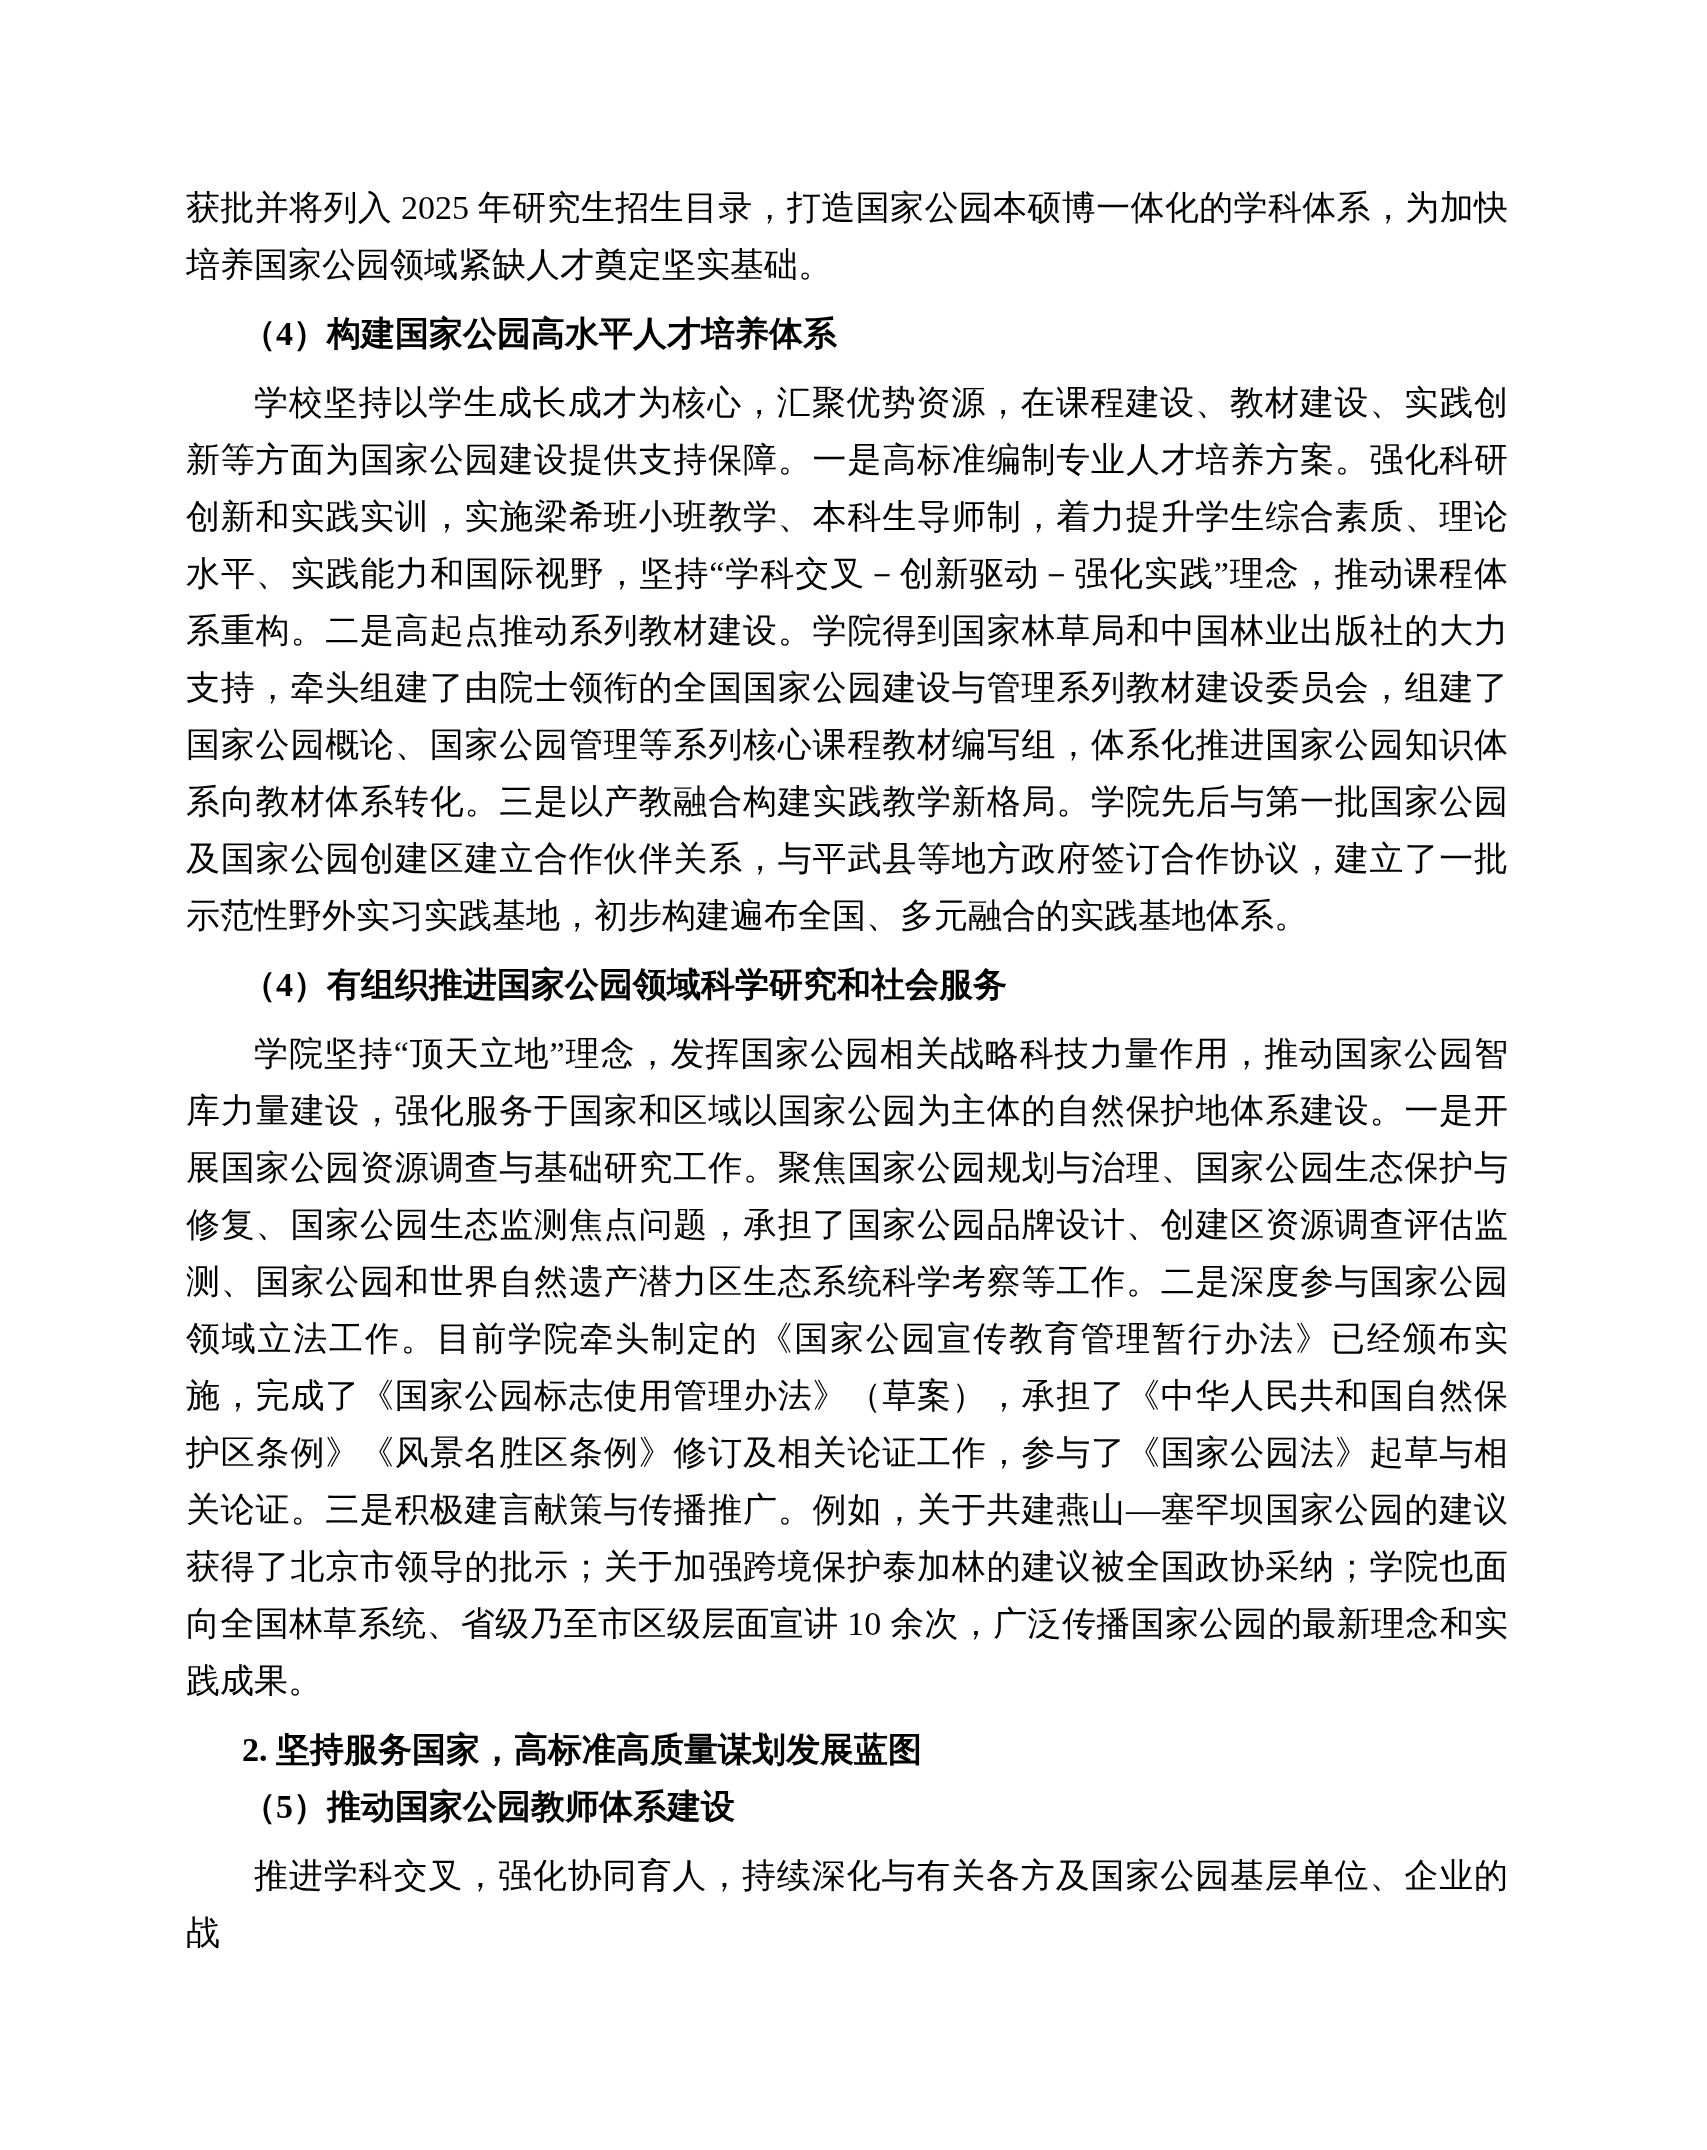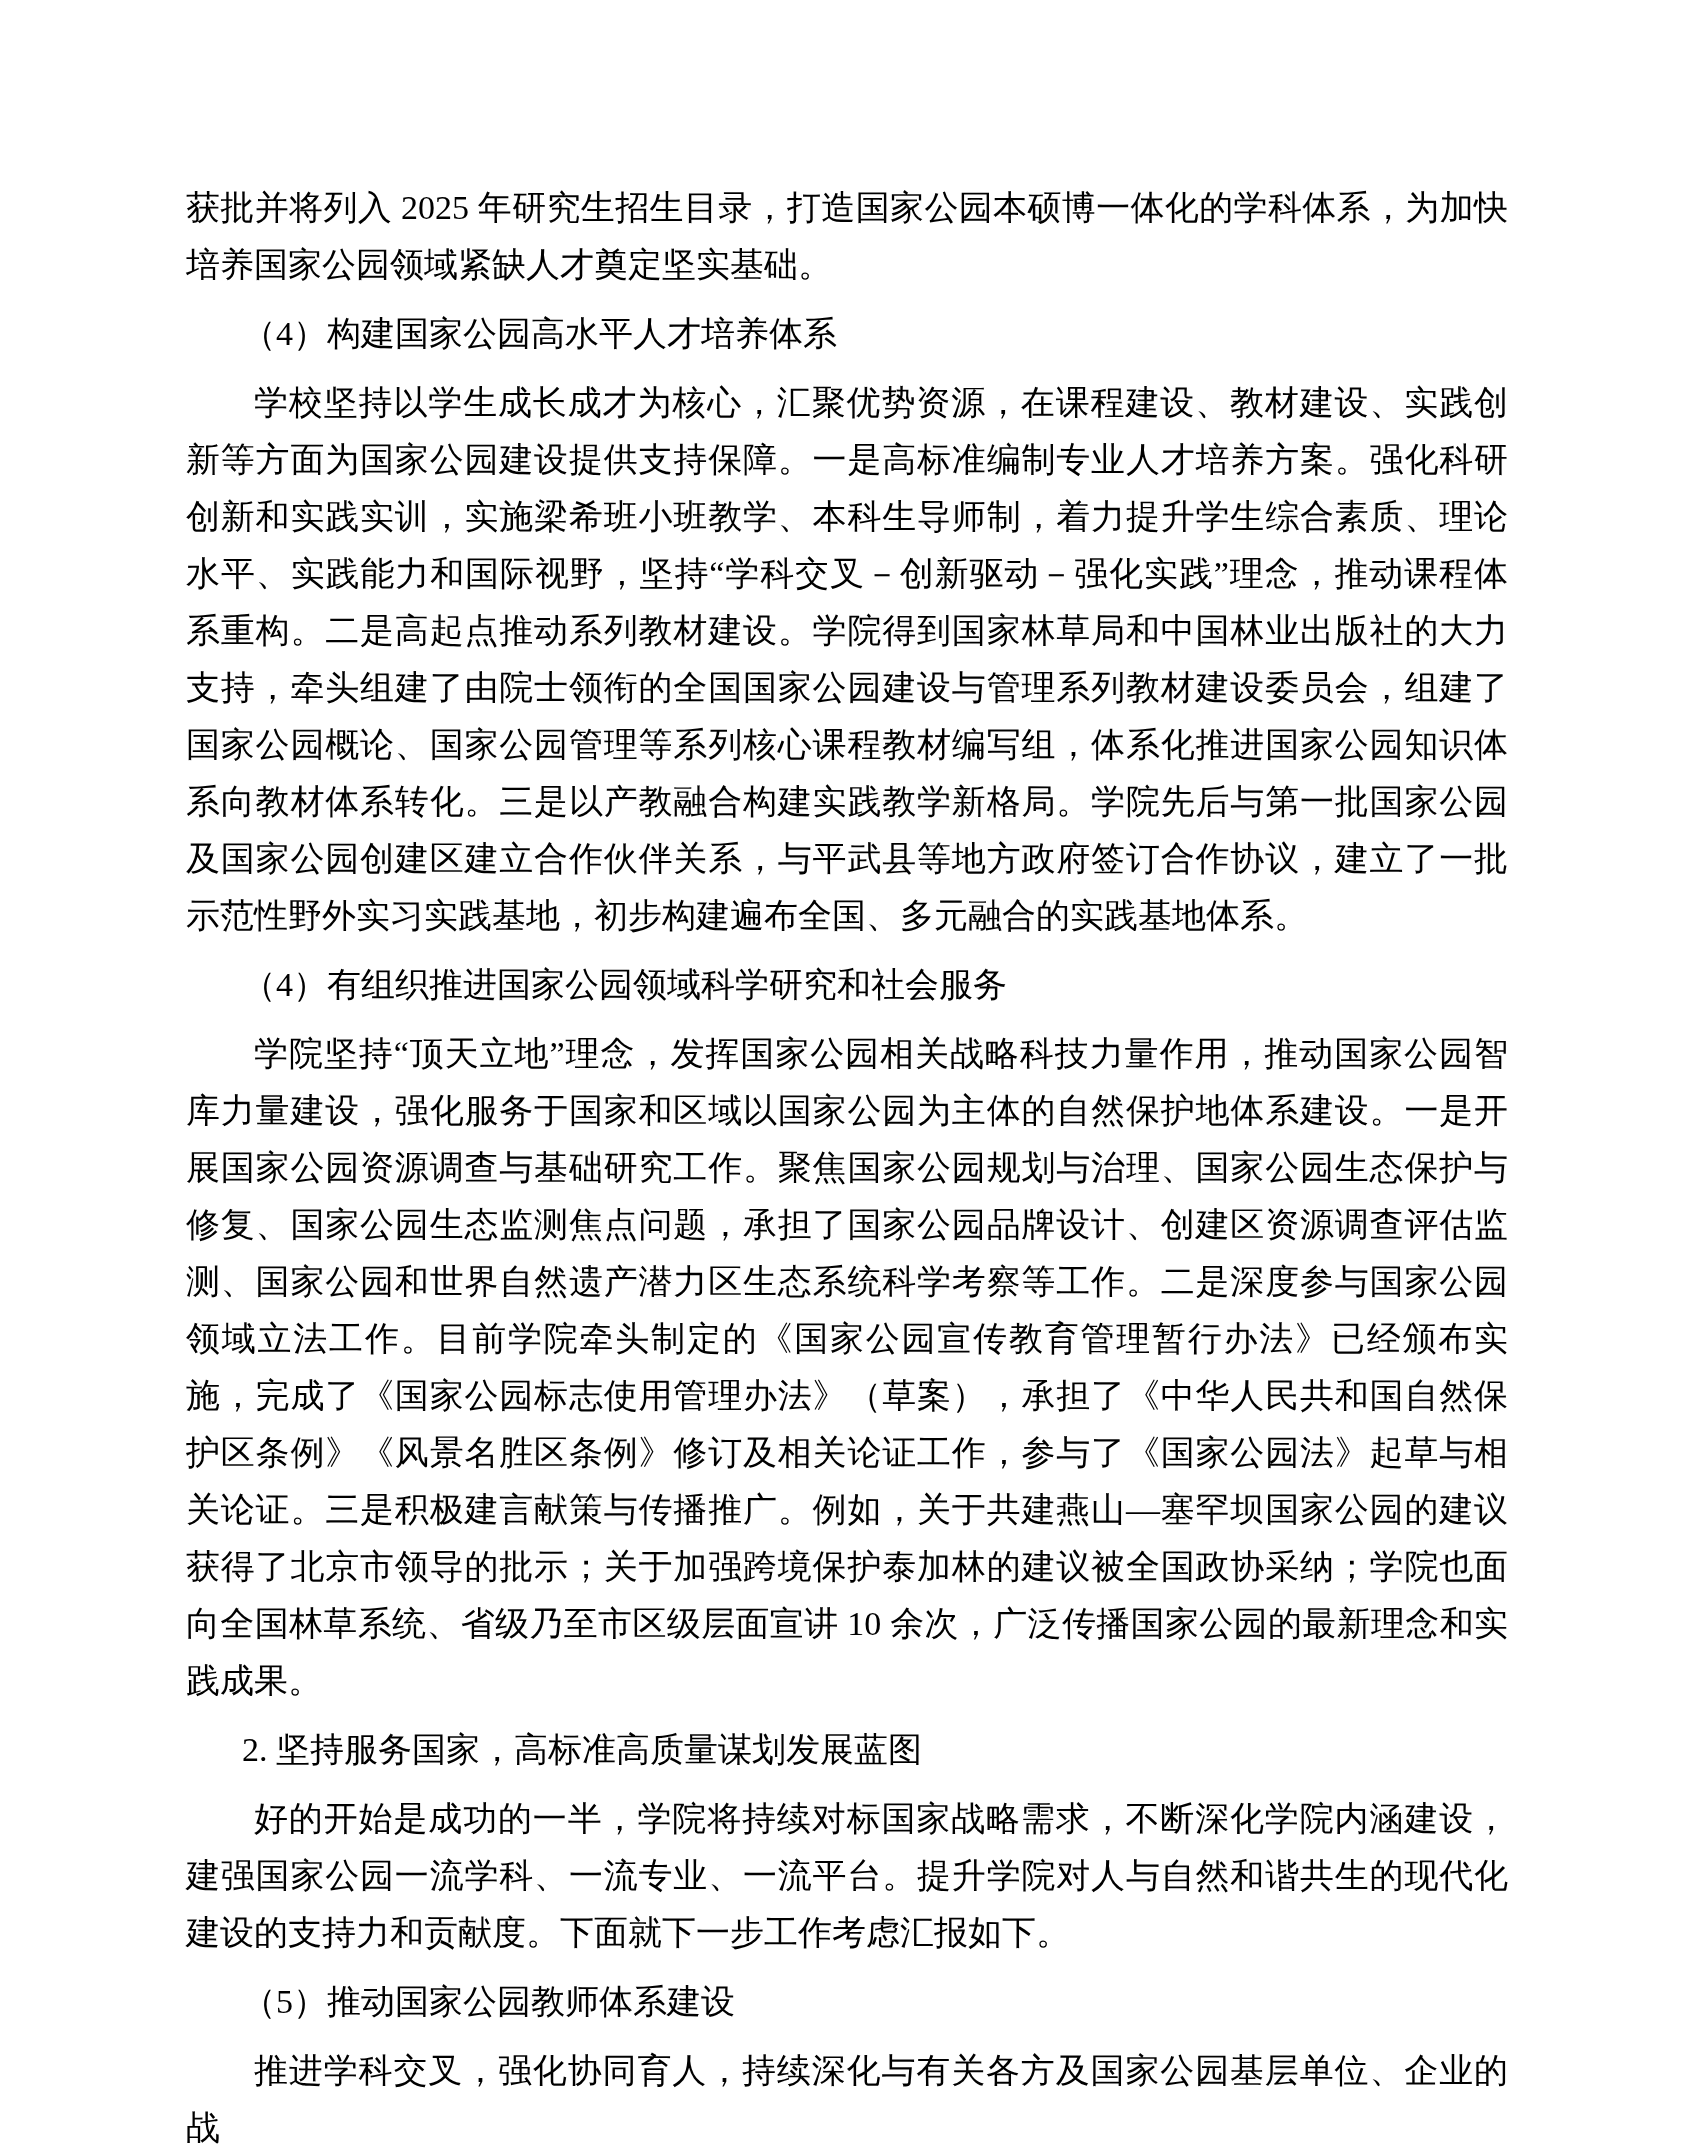--- a/index.html
+++ b/index.html
@@ -37,35 +37,34 @@
     padding: 0;
     text-indent: 2em;
   }
   .para.no-indent {
     text-indent: 0;
   }
   .heading {
     margin: 0;
     padding: 0;
     text-indent: 2em;
-    font-weight: normal;
+    font-weight: bold;
     text-align: left;
   }
 </style>
 </head>
 <body>
 
 <div class="page">
 
   <div class="content">
     <p class="para no-indent">获批并将列入 2025 年研究生招生目录，打造国家公园本硕博一体化的学科体系，为加快培养国家公园领域紧缺人才奠定坚实基础。</p>
     <p class="heading">（4）构建国家公园高水平人才培养体系</p>
     <p class="para">学校坚持以学生成长成才为核心，汇聚优势资源，在课程建设、教材建设、实践创新等方面为国家公园建设提供支持保障。一是高标准编制专业人才培养方案。强化科研创新和实践实训，实施梁希班小班教学、本科生导师制，着力提升学生综合素质、理论水平、实践能力和国际视野，坚持“学科交叉－创新驱动－强化实践”理念，推动课程体系重构。二是高起点推动系列教材建设。学院得到国家林草局和中国林业出版社的大力支持，牵头组建了由院士领衔的全国国家公园建设与管理系列教材建设委员会，组建了国家公园概论、国家公园管理等系列核心课程教材编写组，体系化推进国家公园知识体系向教材体系转化。三是以产教融合构建实践教学新格局。学院先后与第一批国家公园及国家公园创建区建立合作伙伴关系，与平武县等地方政府签订合作协议，建立了一批示范性野外实习实践基地，初步构建遍布全国、多元融合的实践基地体系。</p>
     <p class="heading">（4）有组织推进国家公园领域科学研究和社会服务</p>
     <p class="para">学院坚持“顶天立地”理念，发挥国家公园相关战略科技力量作用，推动国家公园智库力量建设，强化服务于国家和区域以国家公园为主体的自然保护地体系建设。一是开展国家公园资源调查与基础研究工作。聚焦国家公园规划与治理、国家公园生态保护与修复、国家公园生态监测焦点问题，承担了国家公园品牌设计、创建区资源调查评估监测、国家公园和世界自然遗产潜力区生态系统科学考察等工作。二是深度参与国家公园领域立法工作。目前学院牵头制定的《国家公园宣传教育管理暂行办法》已经颁布实施，完成了《国家公园标志使用管理办法》（草案），承担了《中华人民共和国自然保护区条例》《风景名胜区条例》修订及相关论证工作，参与了《国家公园法》起草与相关论证。三是积极建言献策与传播推广。例如，关于共建燕山—塞罕坝国家公园的建议获得了北京市领导的批示；关于加强跨境保护泰加林的建议被全国政协采纳；学院也面向全国林草系统、省级乃至市区级层面宣讲 10 余次，广泛传播国家公园的最新理念和实践成果。</p>
     <p class="heading">2. 坚持服务国家，高标准高质量谋划发展蓝图</p>
-    <p class="para">好的开始是成功的一半，学院将持续对标国家战略需求，不断深化学院内涵建设，建强国家公园一流学科、一流专业、一流平台。提升学院对人与自然和谐共生的现代化建设的支持力和贡献度。下面就下一步工作考虑汇报如下。</p>
     <p class="heading">（5）推动国家公园教师体系建设</p>
     <p class="para">推进学科交叉，强化协同育人，持续深化与有关各方及国家公园基层单位、企业的战</p>
   </div>
 
 </div>
 
 
 </body></html>

